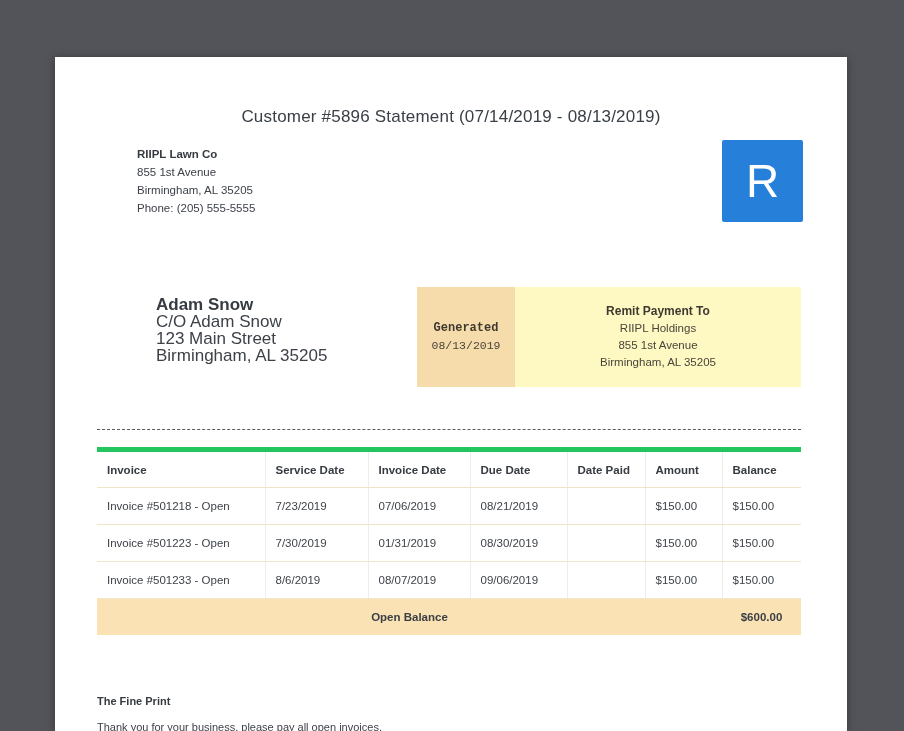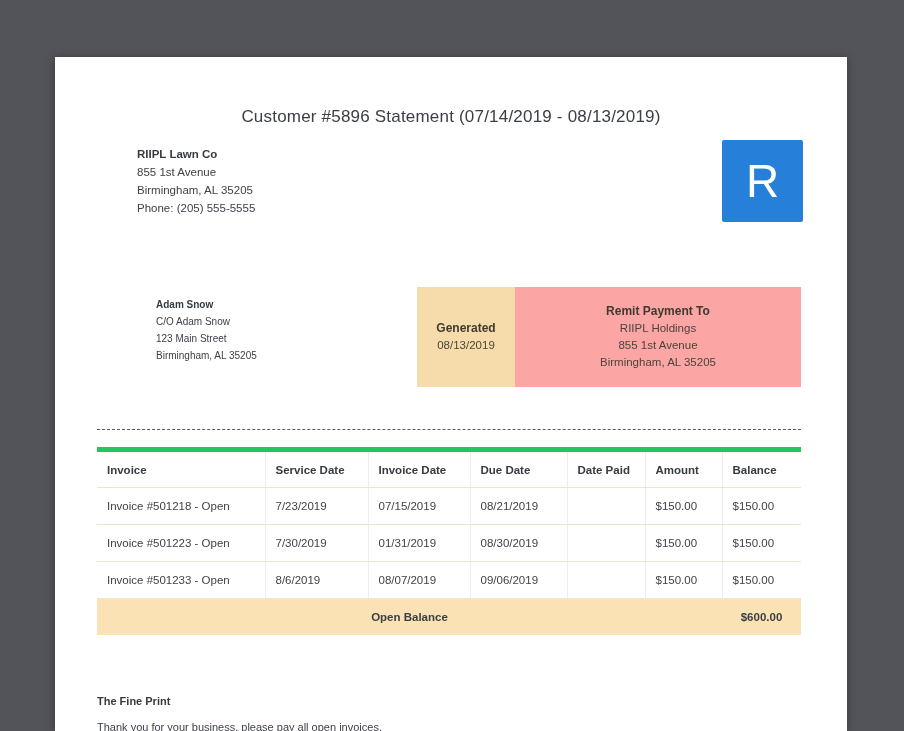--- a/index.html
+++ b/index.html
@@ -40,39 +40,39 @@
     width: 81px; height: 82px;
     background: #2680d9;
     color: #ffffff;
     display: flex; align-items: center; justify-content: center;
     font-size: 46px; font-weight: 400;
     border-radius: 2px;
   }
 
   .customer-block {
     position: absolute; left: 101px; top: 239px;
-    font-size: 10px; line-height: 17px; color: #3d4249;
+    font-size: 17px; line-height: 17px; color: #3d4249;
   }
   .customer-name { font-weight: bold; color: #363b41; }
 
   .summary-strip {
     position: absolute; left: 362px; top: 230px;
     width: 384px; height: 100px;
     display: flex;
   }
   .summary-box {
     display: flex; flex-direction: column;
     align-items: center; justify-content: center;
     text-align: center;
     font-size: 11.5px; line-height: 17px; color: #4a453b;
   }
   .summary-box .box-label { font-weight: bold; font-size: 12px; color: #3f3a30; }
   .box-balance { width: 95px; background: #fcf2de; }
-  .box-generated { width: 98px; background: #f7dcab; }
-  .box-remit { flex: 1; background: #fca5a5; }
+  .box-generated { width: 98px; background: #f7dcab; font-family: Liberation Mono, monospace; }
+  .box-remit { flex: 1; background: #fef9c3; }
 
   .dashed-divider {
     position: absolute; left: 42px; top: 372px;
     width: 704px; height: 0;
     border-top: 1px dashed #5a5c60;
   }
 
   .table-wrap { position: absolute; left: 42px; top: 390px; width: 704px; }
   table.invoice-table {
     border-collapse: collapse; table-layout: fixed;
@@ -172,21 +172,21 @@
             <th>Due Date</th>
             <th>Date Paid</th>
             <th>Amount</th>
             <th>Balance</th>
           </tr>
         </thead>
         <tbody>
           <tr>
             <td>Invoice #501218 - Open</td>
             <td>7/23/2019</td>
-            <td>07/15/2019</td>
+            <td>07/06/2019</td>
             <td>08/21/2019</td>
             <td></td>
             <td>$150.00</td>
             <td>$150.00</td>
           </tr>
           <tr>
             <td>Invoice #501223 - Open</td>
             <td>7/30/2019</td>
             <td>01/31/2019</td>
             <td>08/30/2019</td>

